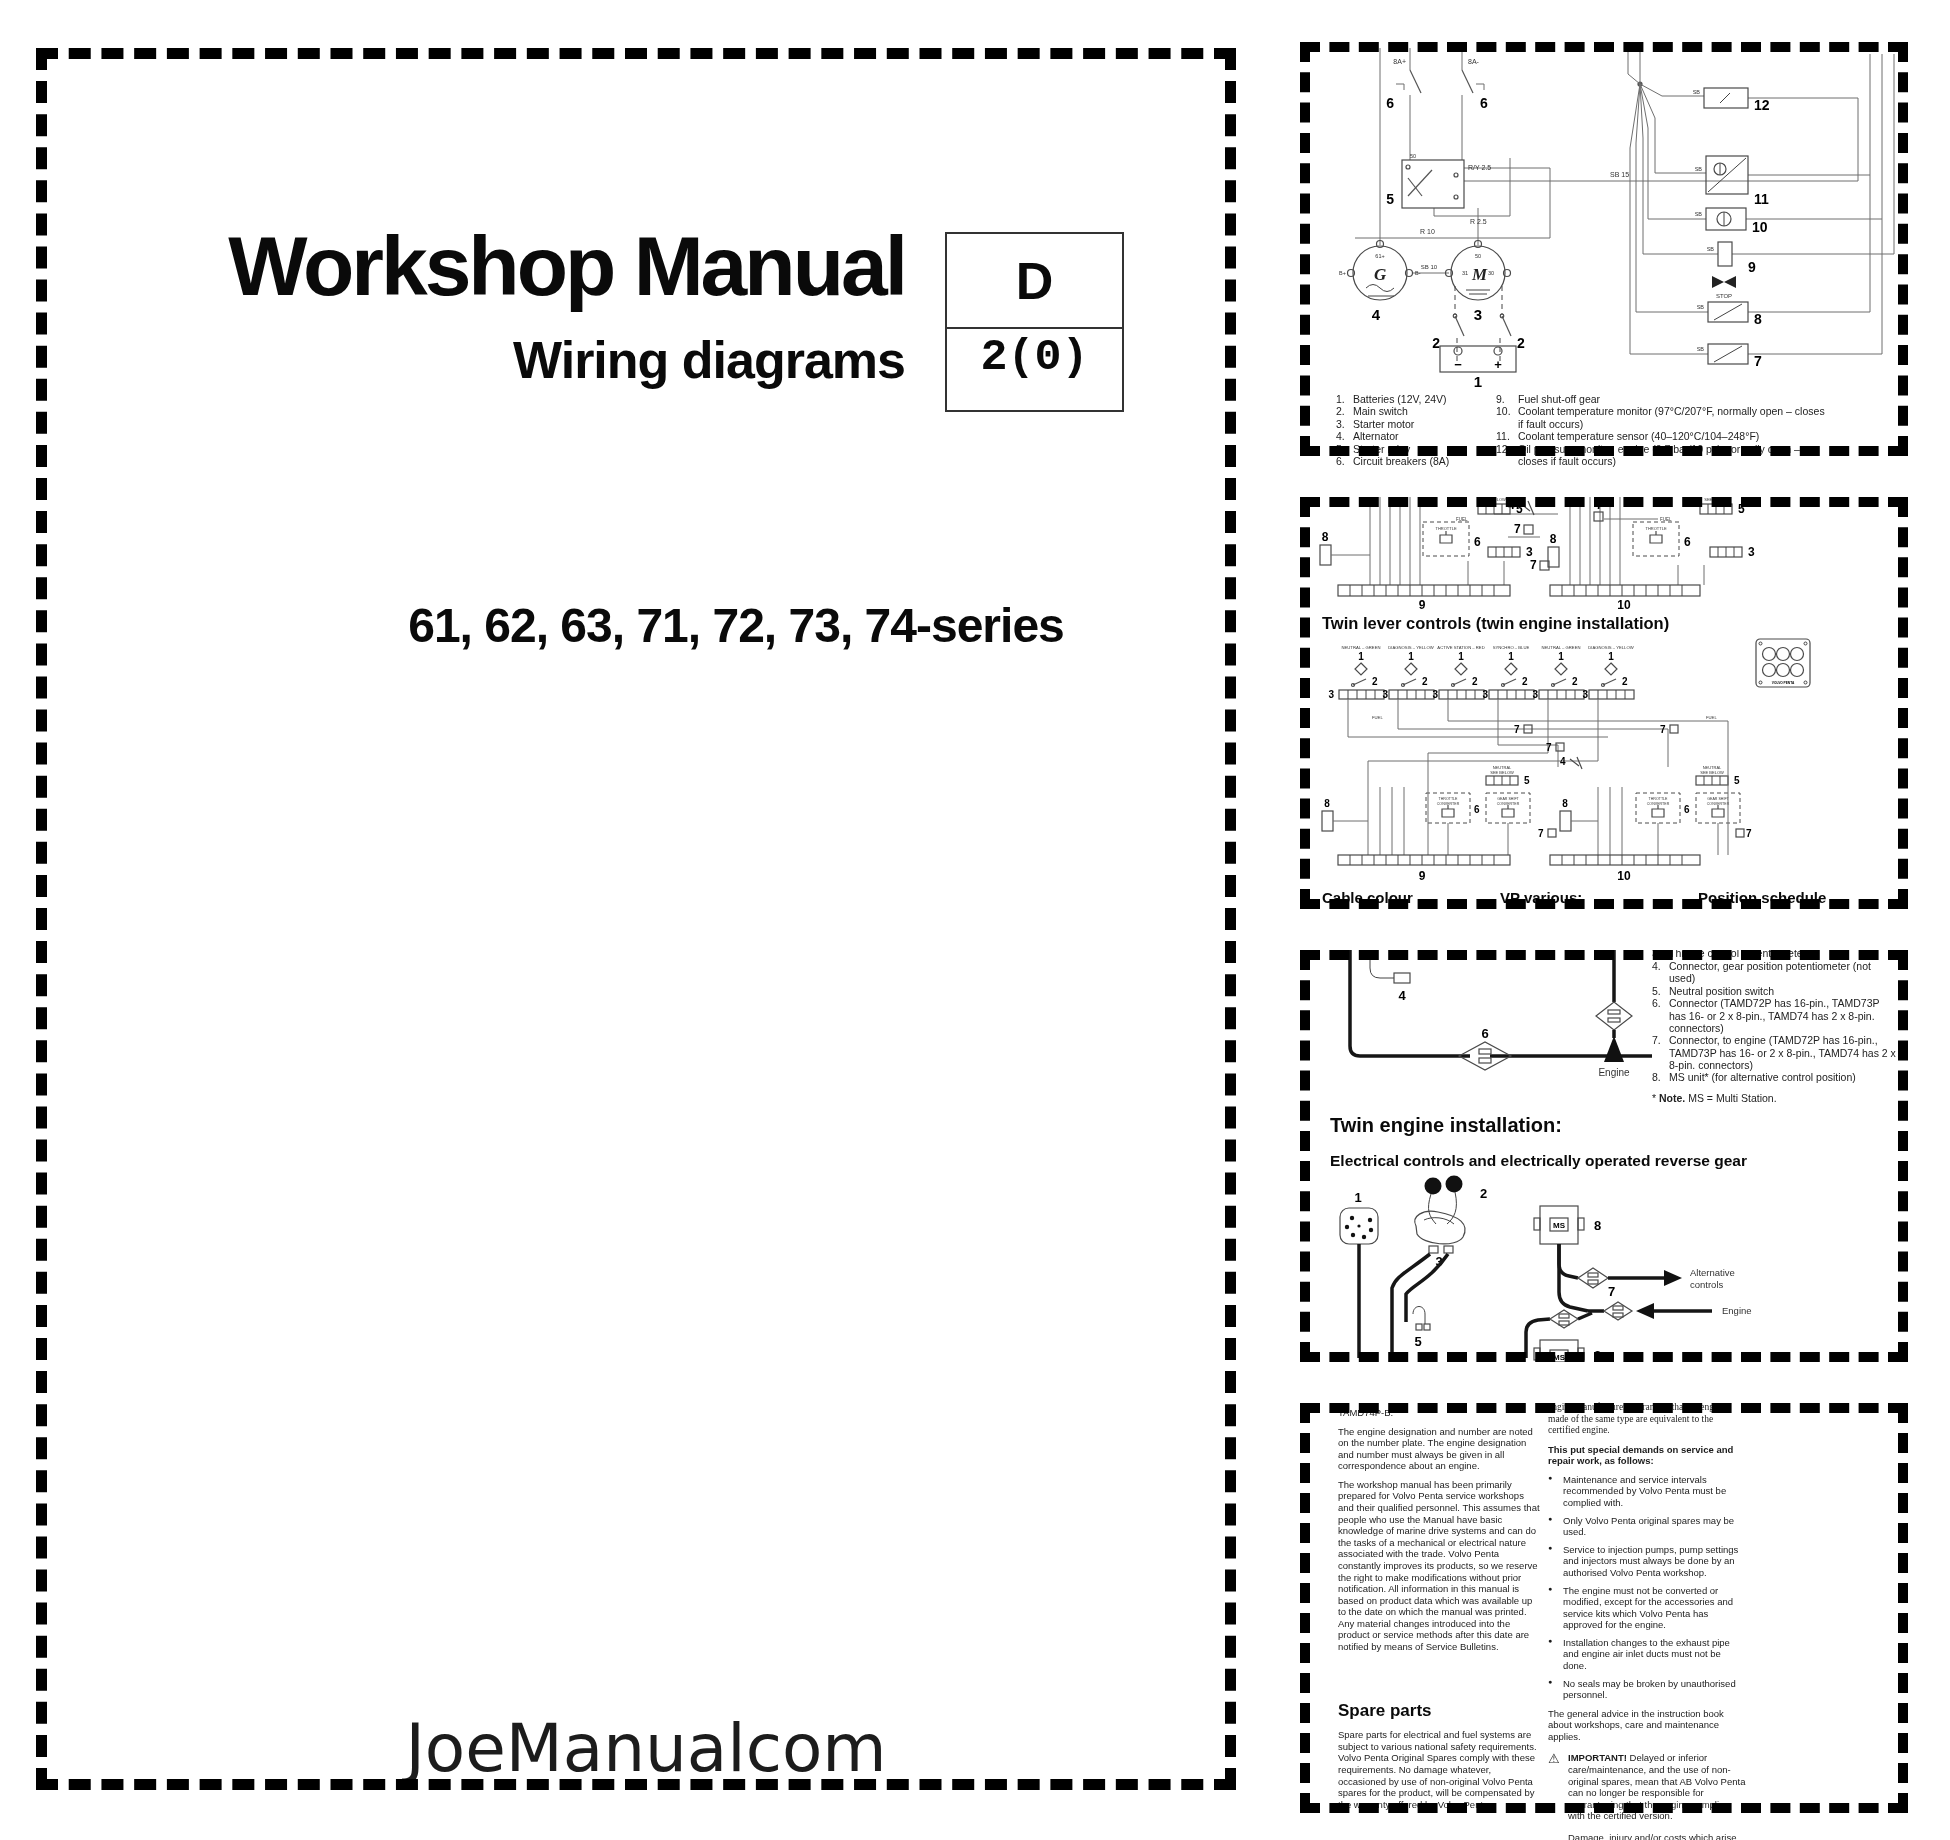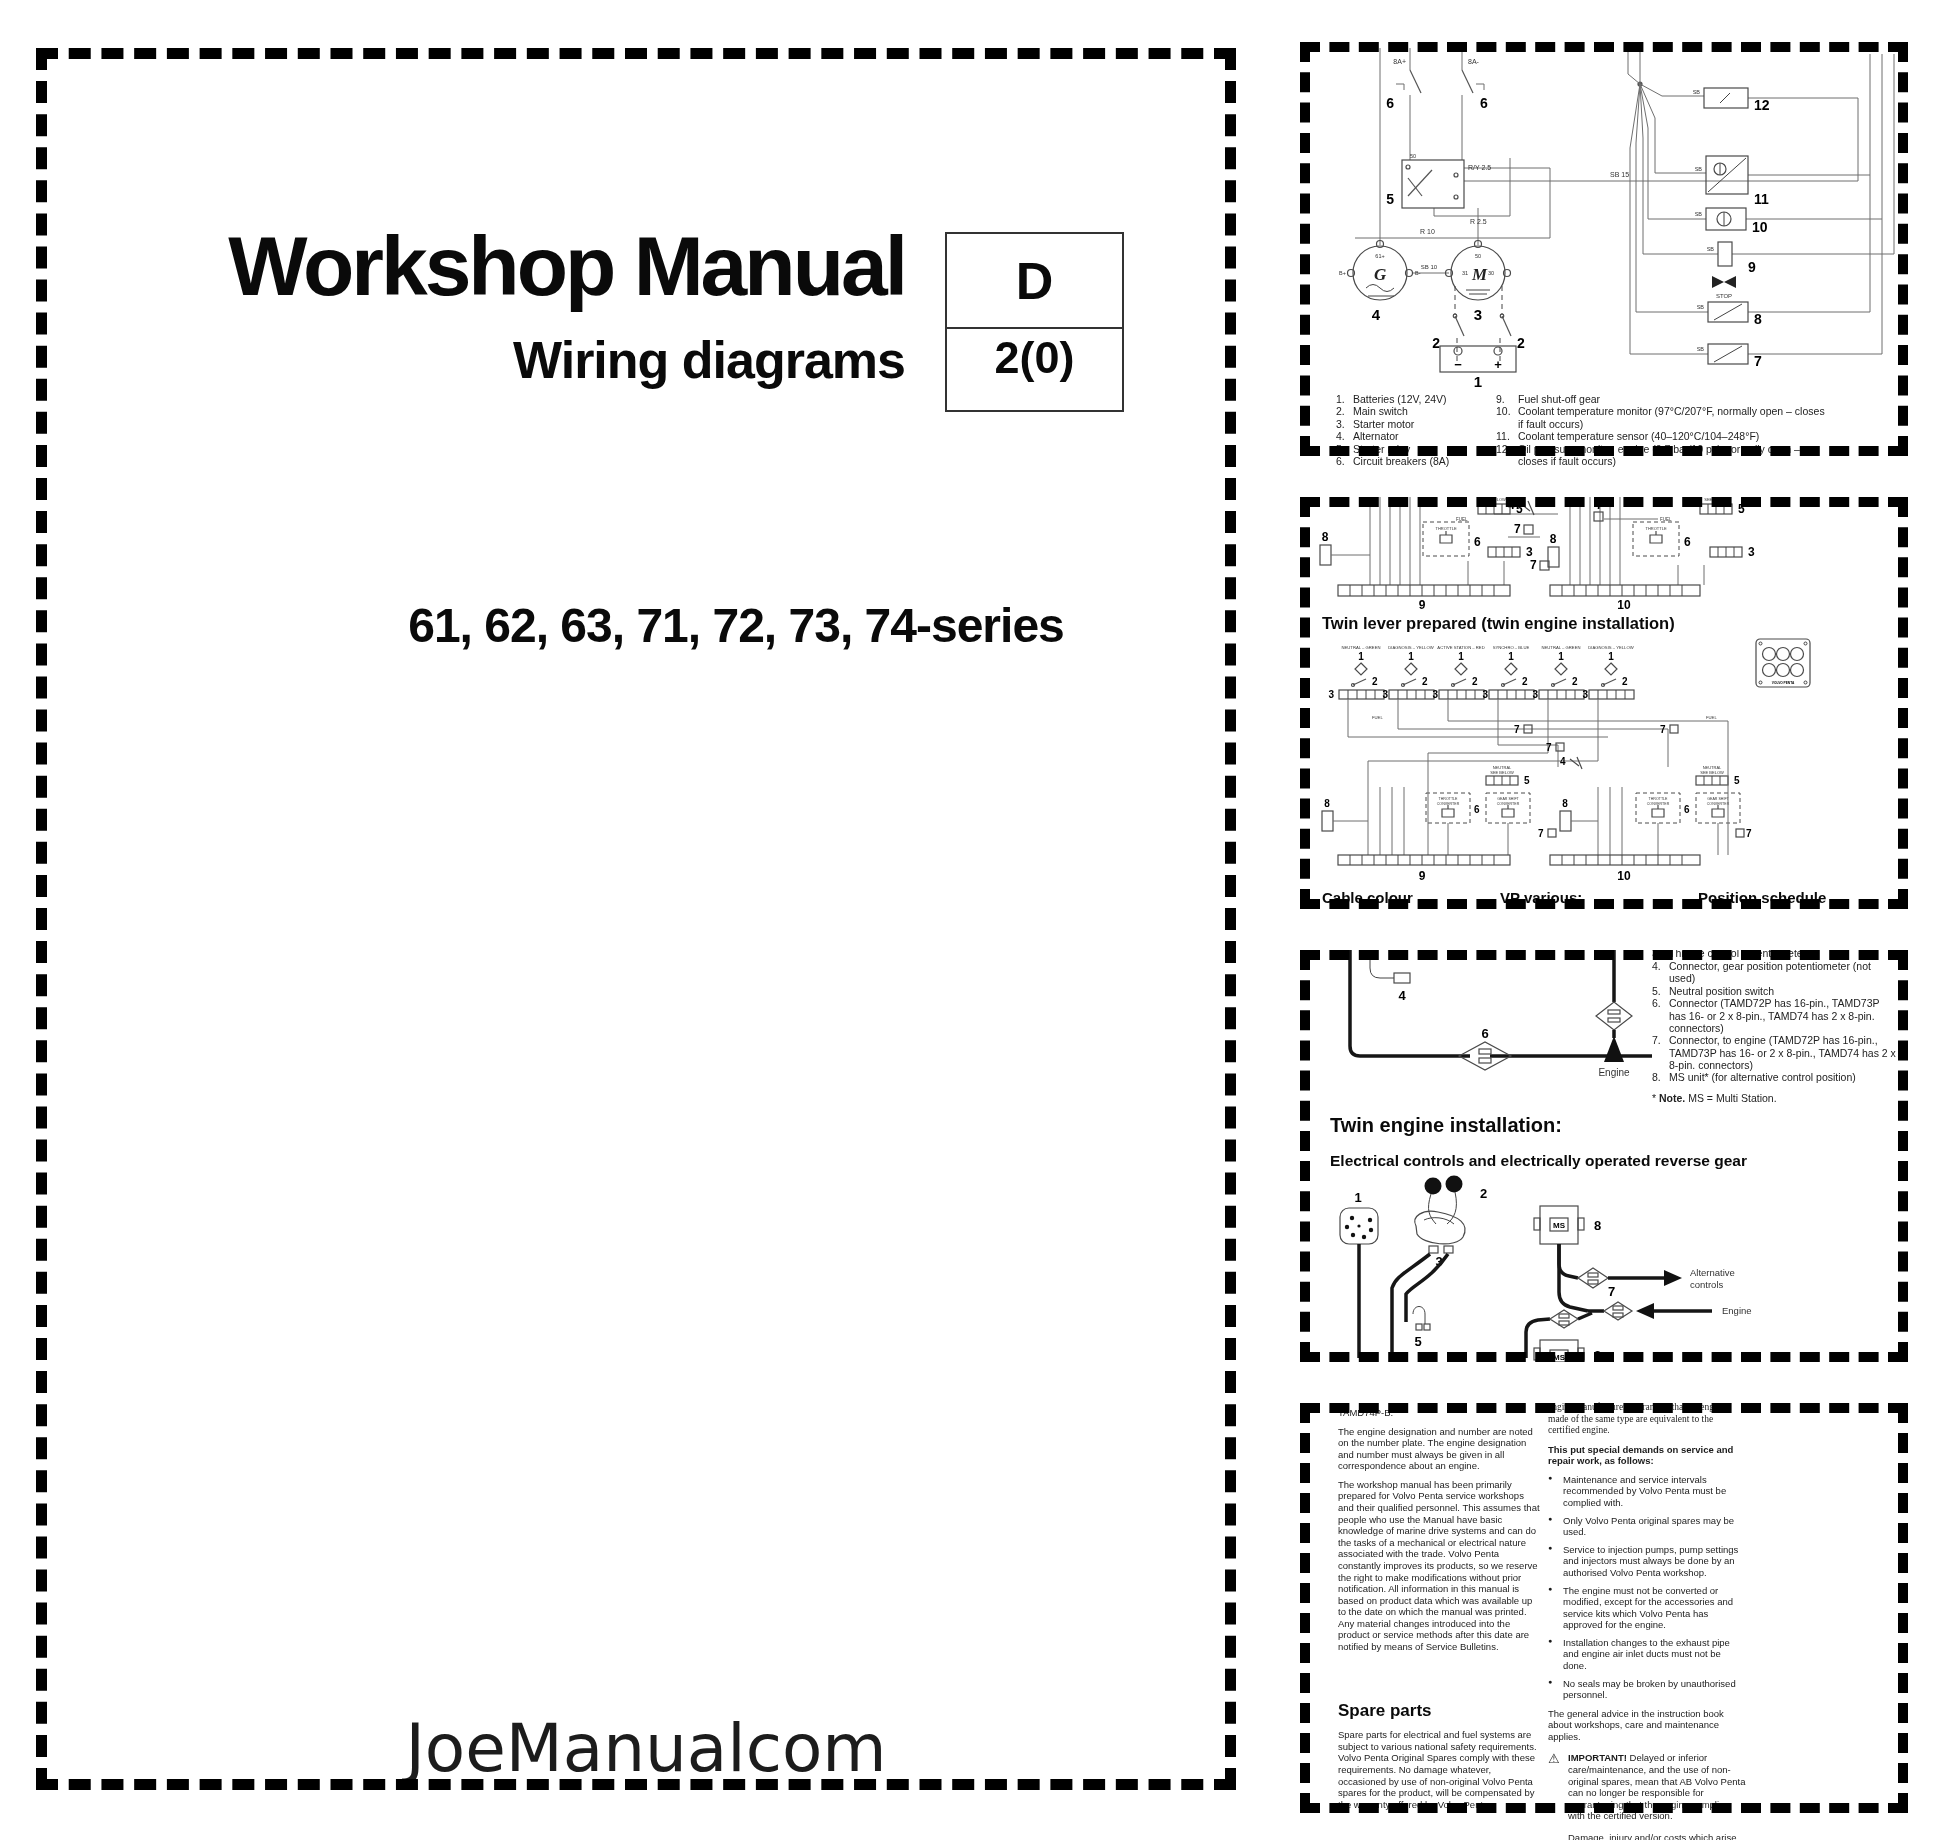--- a/index.html
+++ b/index.html
@@ -49,21 +49,21 @@
   .p2head{font-weight:bold;font-size:16.5px;color:#0a0a0a;}
 </style>
 </head>
 <body>
 
 <div id="left-panel" class="panel" style="left:36px;top:48px;width:1200px;height:1742px;">
   <div class="abs cover-sub" style="top:286px;right:331px;width:560px;">Wiring diagrams</div>
   <div class="abs cover-title" style="top:176px;right:331px;width:760px;">Workshop Manual</div>
   <div class="abs code-box" style="left:909px;top:184px;width:175px;height:176px;">
     <div class="code-cell" style="height:93px;font-size:52px;border-bottom:2px solid #333;">D</div>
-    <div class="code-cell" style="height:57px;font-size:45px;">2(0)</div>
+    <div class="code-cell" style="height:57px;font-size:45px;font-family:Liberation Mono, monospace;">2(0)</div>
   </div>
   <div class="abs series" style="left:300px;top:550px;width:800px;">61, 62, 63, 71, 72, 73, 74-series</div>
   <div class="abs watermark" style="left:340px;top:1662px;width:540px;">JoeManualcom</div>
 </div>
 
 <div id="panel1" class="panel" style="left:1300px;top:42px;width:608px;height:414px;">
   <svg class="abs" style="left:10px;top:6px;" width="590" height="340" viewBox="0 0 590 340">
     <g>
       <line class="wire" x1="100" y1="0" x2="100" y2="22"></line>
       <line class="wire2" x1="100" y1="22" x2="111" y2="45"></line>
@@ -329,21 +329,21 @@
       <rect class="comp" x="30" y="88" width="172" height="11"></rect>
       <path class="thin" d="M 42,88 v 11 M 54,88 v 11 M 66,88 v 11 M 78,88 v 11 M 90,88 v 11 M 102,88 v 11 M 114,88 v 11 M 126,88 v 11 M 138,88 v 11 M 150,88 v 11 M 162,88 v 11 M 174,88 v 11 M 186,88 v 11"></path>
       <text class="bn" x="114" y="112" font-size="12" text-anchor="middle">9</text>
     </g>
     <g>
       <rect class="comp" x="242" y="88" width="150" height="11"></rect>
       <path class="thin" d="M 254,88 v 11 M 266,88 v 11 M 278,88 v 11 M 290,88 v 11 M 302,88 v 11 M 314,88 v 11 M 326,88 v 11 M 338,88 v 11 M 350,88 v 11 M 362,88 v 11 M 374,88 v 11"></path>
       <text class="bn" x="316" y="112" font-size="12" text-anchor="middle">10</text>
     </g>
   </svg>
-  <div class="abs p2head" style="left:22px;top:117px;width:560px;">Twin lever prepared (twin engine installation)</div>
+  <div class="abs p2head" style="left:22px;top:117px;width:560px;">Twin lever controls (twin engine installation)</div>
   <svg class="abs" style="left:8px;top:140px;" width="592" height="248" viewBox="0 0 592 248">
     <g>
       <text class="tt" x="53" y="12" font-size="4.2" text-anchor="middle">NEUTRAL – GREEN</text>
       <text class="bn" x="53" y="23" font-size="10" text-anchor="middle">1</text>
       <polygon class="comp" points="53,26 59,32 53,38 47,32"></polygon>
       <line class="wire2" x1="45" y1="48" x2="58" y2="42"></line>
         <circle class="comp" cx="45" cy="48" r="1.5"></circle>
       <text class="bn" x="64" y="48" font-size="10">2</text>
       <rect class="comp" x="31" y="53" width="45" height="9"></rect>
       <path class="thin" d="M 40,53 v 9 M 49,53 v 9 M 58,53 v 9 M 67,53 v 9"></path>

